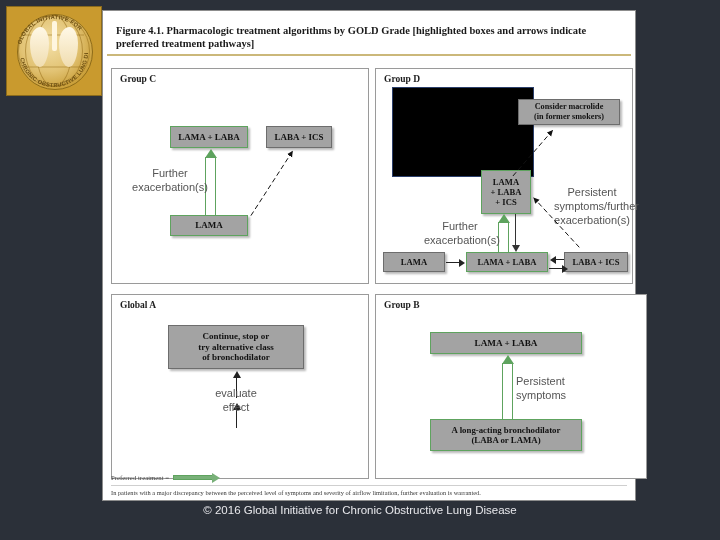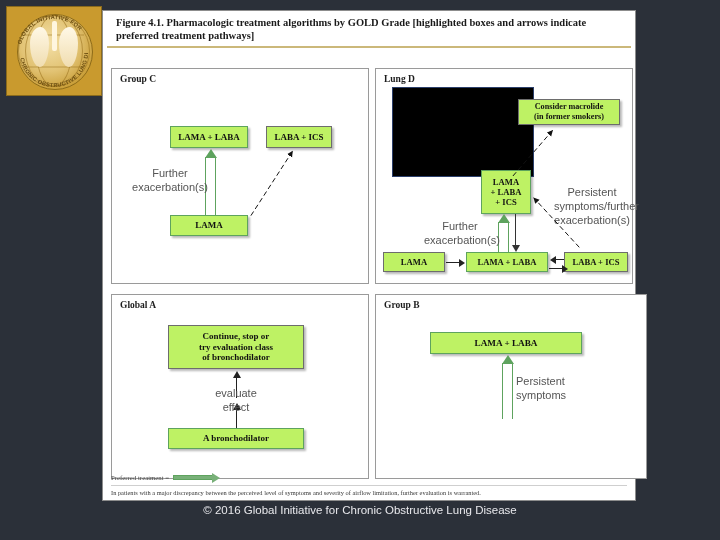--- a/index.html
+++ b/index.html
@@ -62,21 +62,21 @@
     position:absolute;left:102px;top:10px;width:534px;height:491px;
     background:#ffffff;
     border:1px solid #8d8d8d;
     box-sizing:border-box;
   }
   #figure-title{
     font-family:"Liberation Serif", serif;
     font-size:10.5px;font-weight:bold;color:#1a1a1a;
     padding:5px 9px 3px 9px;line-height:1.28;
     border-bottom:2px solid #cbb87a;
-    margin:0 4px;
+    margin:8px 4px;
   }
 
   
   #panels{
     position:absolute;left:6px;top:45px;right:6px;height:415px;margin-top:12px;
   }
   .panel{
     position:absolute;
     background:#fff;
     border:1px solid #9a9a9a;
@@ -90,21 +90,21 @@
   .panel-label{
     position:absolute;left:8px;top:5px;
     font-family:"Liberation Serif", serif;
     font-size:9.5px;font-weight:bold;color:#1c1c1c;
   }
 
   
   .fbox{
     position:absolute;
     box-sizing:border-box;
-    background:#bef264;
+    background:#a3a3a3;
     border:1px solid #6d6d6d;
     box-shadow:2px 2px 2px rgba(0,0,0,.28);
     font-family:"Liberation Serif", serif;
     font-weight:bold;
     color:#111;
     display:flex;align-items:center;justify-content:center;
     text-align:center;
     line-height:1.18;
   }
   .fbox.green{ border:1.6px solid #5ea35e; }
@@ -247,21 +247,21 @@
         <defs>
           <marker id="ahC" markerWidth="7" markerHeight="7" refX="5.5" refY="3" orient="auto">
             <path d="M0,0 L6,3 L0,6 z" fill="#111"></path>
           </marker>
         </defs>
         <line x1="140" y1="148" x2="182" y2="83" stroke="#111" stroke-width="1" stroke-dasharray="5,3" marker-end="url(#ahC)"></line>
       </svg>
     </div>
 
     <div class="panel" id="panel-d">
-      <div class="panel-label">Lung D</div>
+      <div class="panel-label">Group D</div>
 
       <div id="redacted-image"></div>
 
       <div class="fbox" style="left:142px;top:30px;width:102px;height:26px;font-size:8.2px;white-space:pre-line;">Consider macrolide
 (in former smokers)</div>
 
       <div class="fbox green" style="left:105px;top:101px;width:50px;height:44px;font-size:8.6px;white-space:pre-line;">LAMA
 + LABA
 + ICS</div>
 
@@ -296,38 +296,39 @@
         </defs>
         <line x1="138" y1="108" x2="178" y2="62" stroke="#111" stroke-width="1" stroke-dasharray="5,3" marker-end="url(#ahD)"></line>
         <line x1="205" y1="180" x2="159" y2="130" stroke="#111" stroke-width="1" stroke-dasharray="5,3" marker-end="url(#ahD)"></line>
       </svg>
     </div>
 
     <div class="panel" id="panel-a">
       <div class="panel-label">Global A</div>
 
       <div class="fbox" style="left:56px;top:30px;width:136px;height:44px;font-size:9px;white-space:pre-line;">Continue, stop or
-try evaluation class
+try alternative class
 of bronchodilator</div>
 
-      <div class="fbox green" style="left:56px;top:133px;width:136px;height:21px;font-size:9px;">A bronchodilator</div>
 
       <div class="arrow-black-up" style="left:124px;top:83px;height:20px;"></div>
 
       <div class="arrow-black-up" style="left:124px;top:115px;height:18px;"></div>
 
       <div class="flabel" style="left:88px;top:92px;width:72px;white-space:pre-line;text-align:center;">evaluate
 effect</div>
     </div>
 
     <div class="panel" id="panel-b">
       <div class="panel-label">Group B</div>
 
       <div class="fbox green" style="left:54px;top:37px;width:152px;height:22px;font-size:9.2px;">LAMA + LABA</div>
 
+      <div class="fbox green" style="left:54px;top:124px;width:152px;height:32px;font-size:8.8px;white-space:pre-line;">A long-acting bronchodilator
+(LABA or LAMA)</div>
 
       <div class="arrow-green-up" style="left:126px;top:68px;height:56px;"></div>
 
       <div class="flabel" style="left:140px;top:80px;width:70px;text-align:left;white-space:pre-line;">Persistent
 symptoms</div>
     </div>
 
   </div>
 
   <div id="fig-footer">

